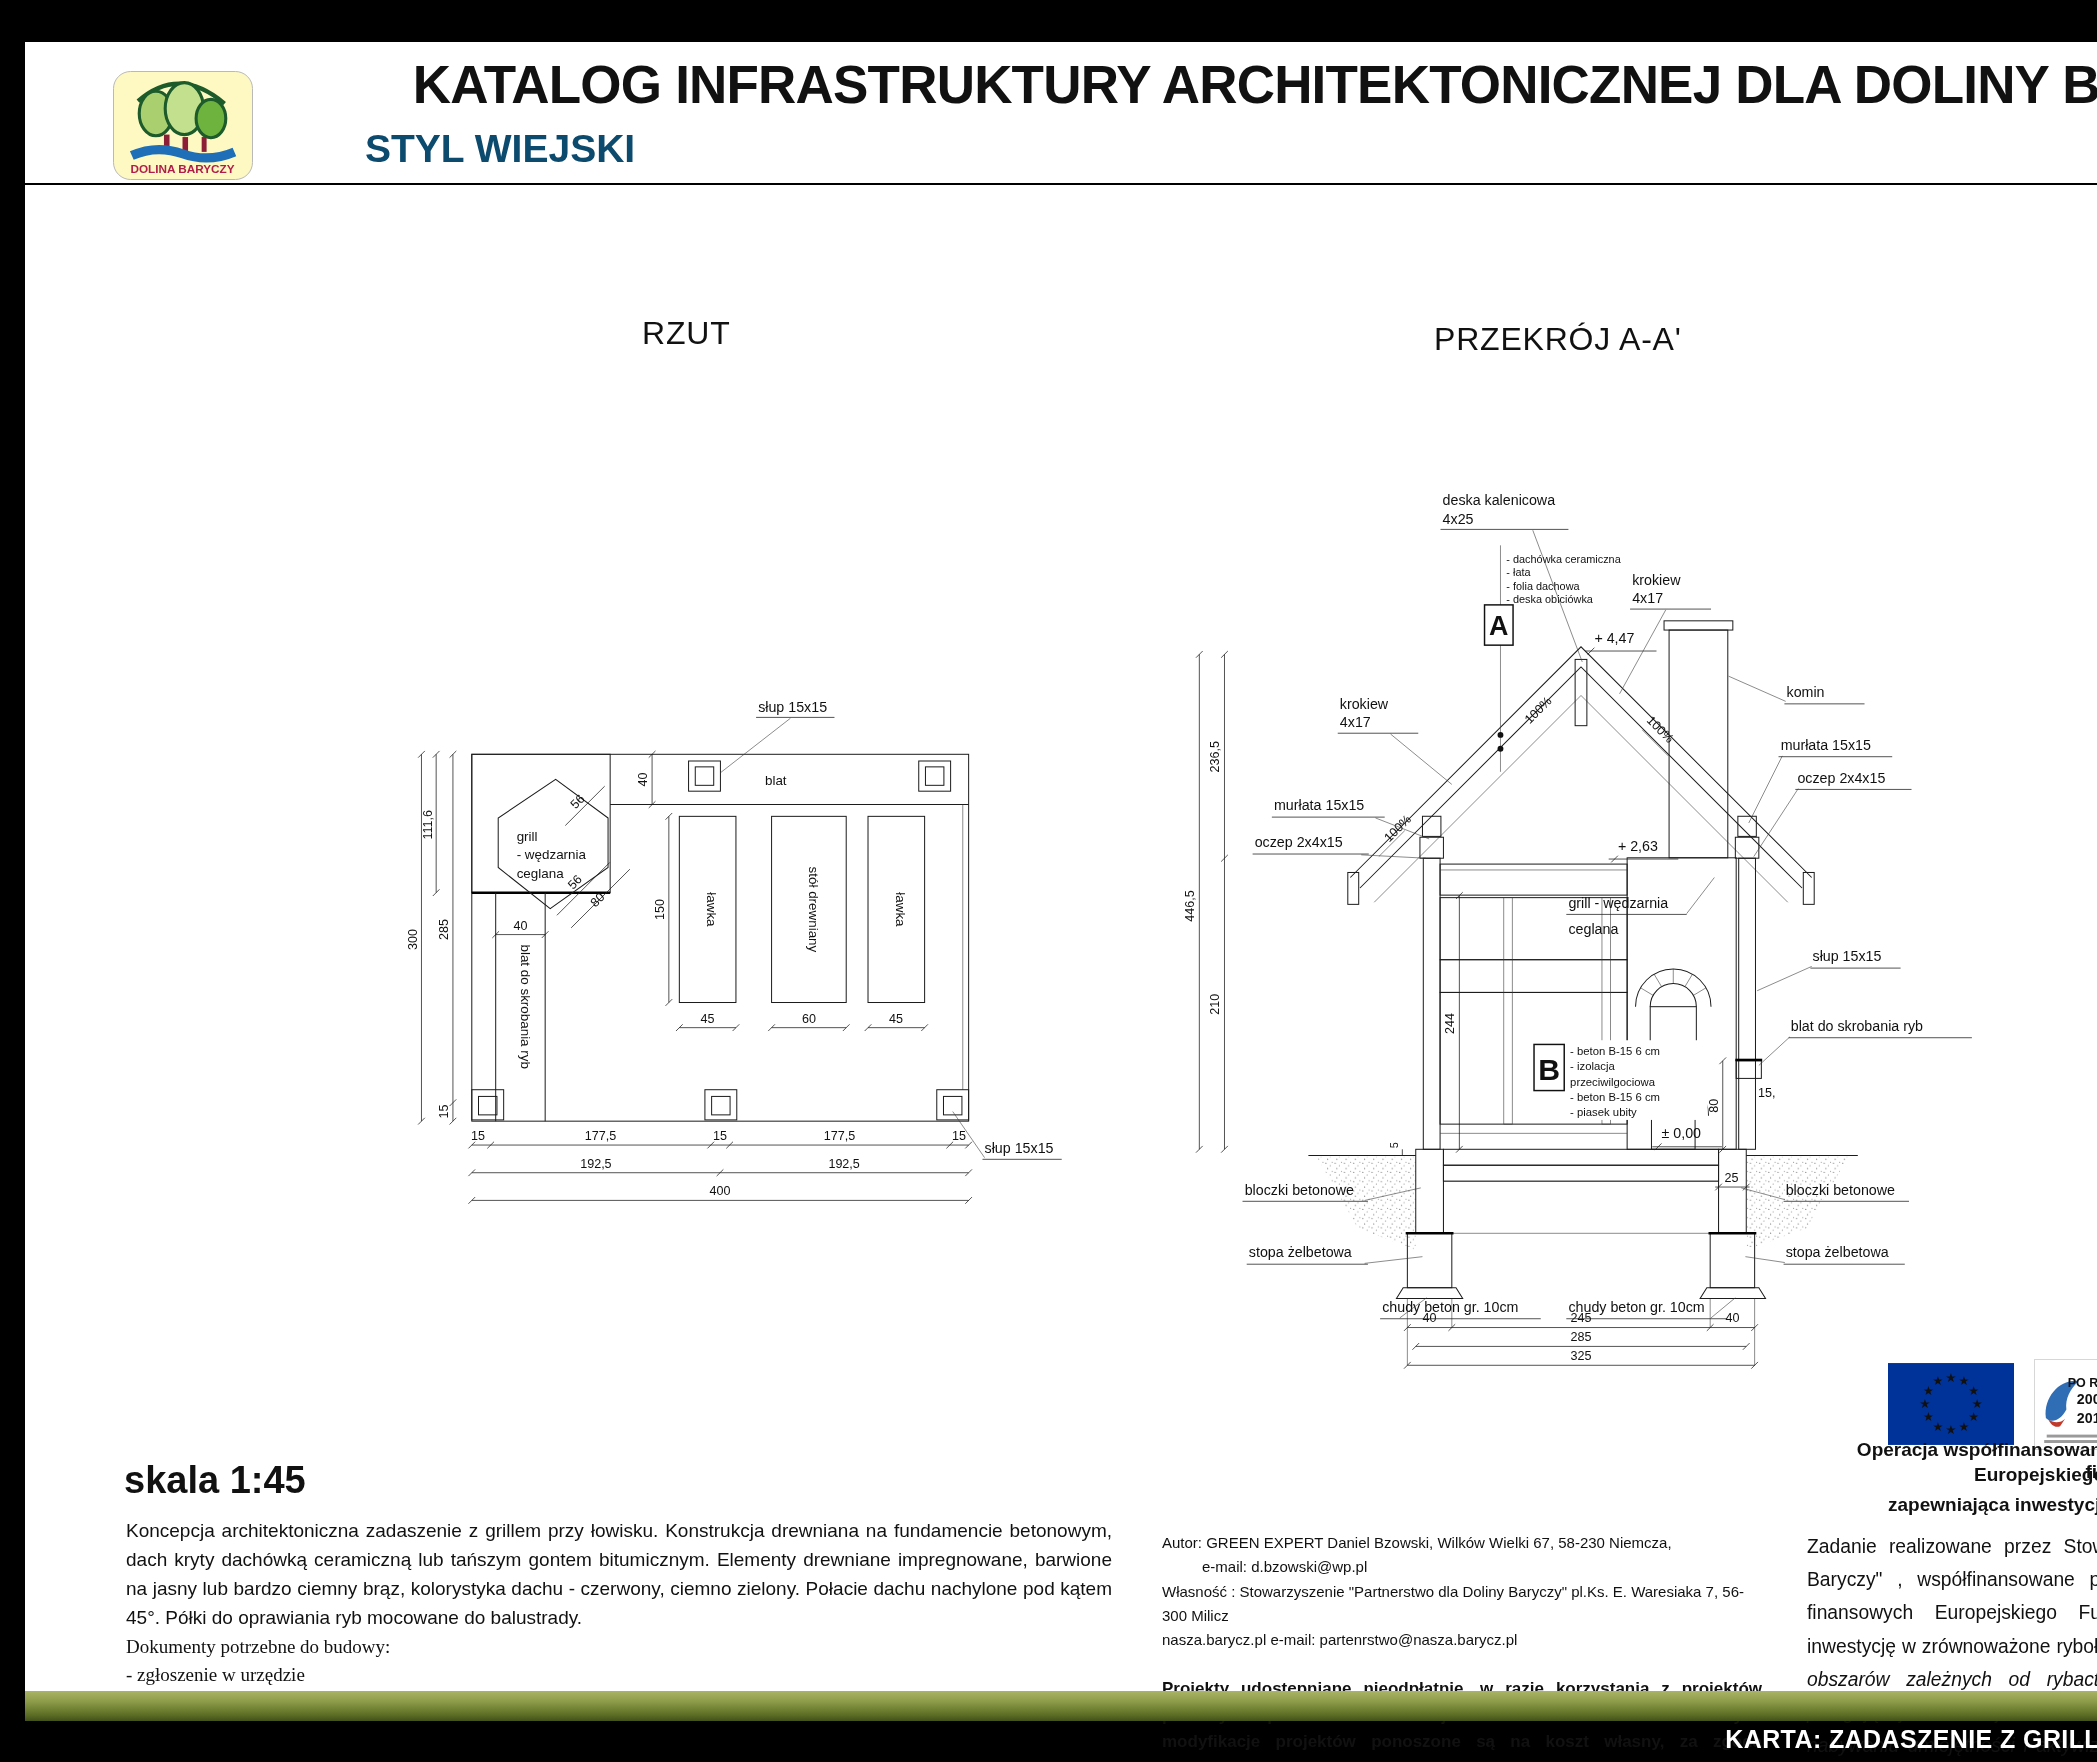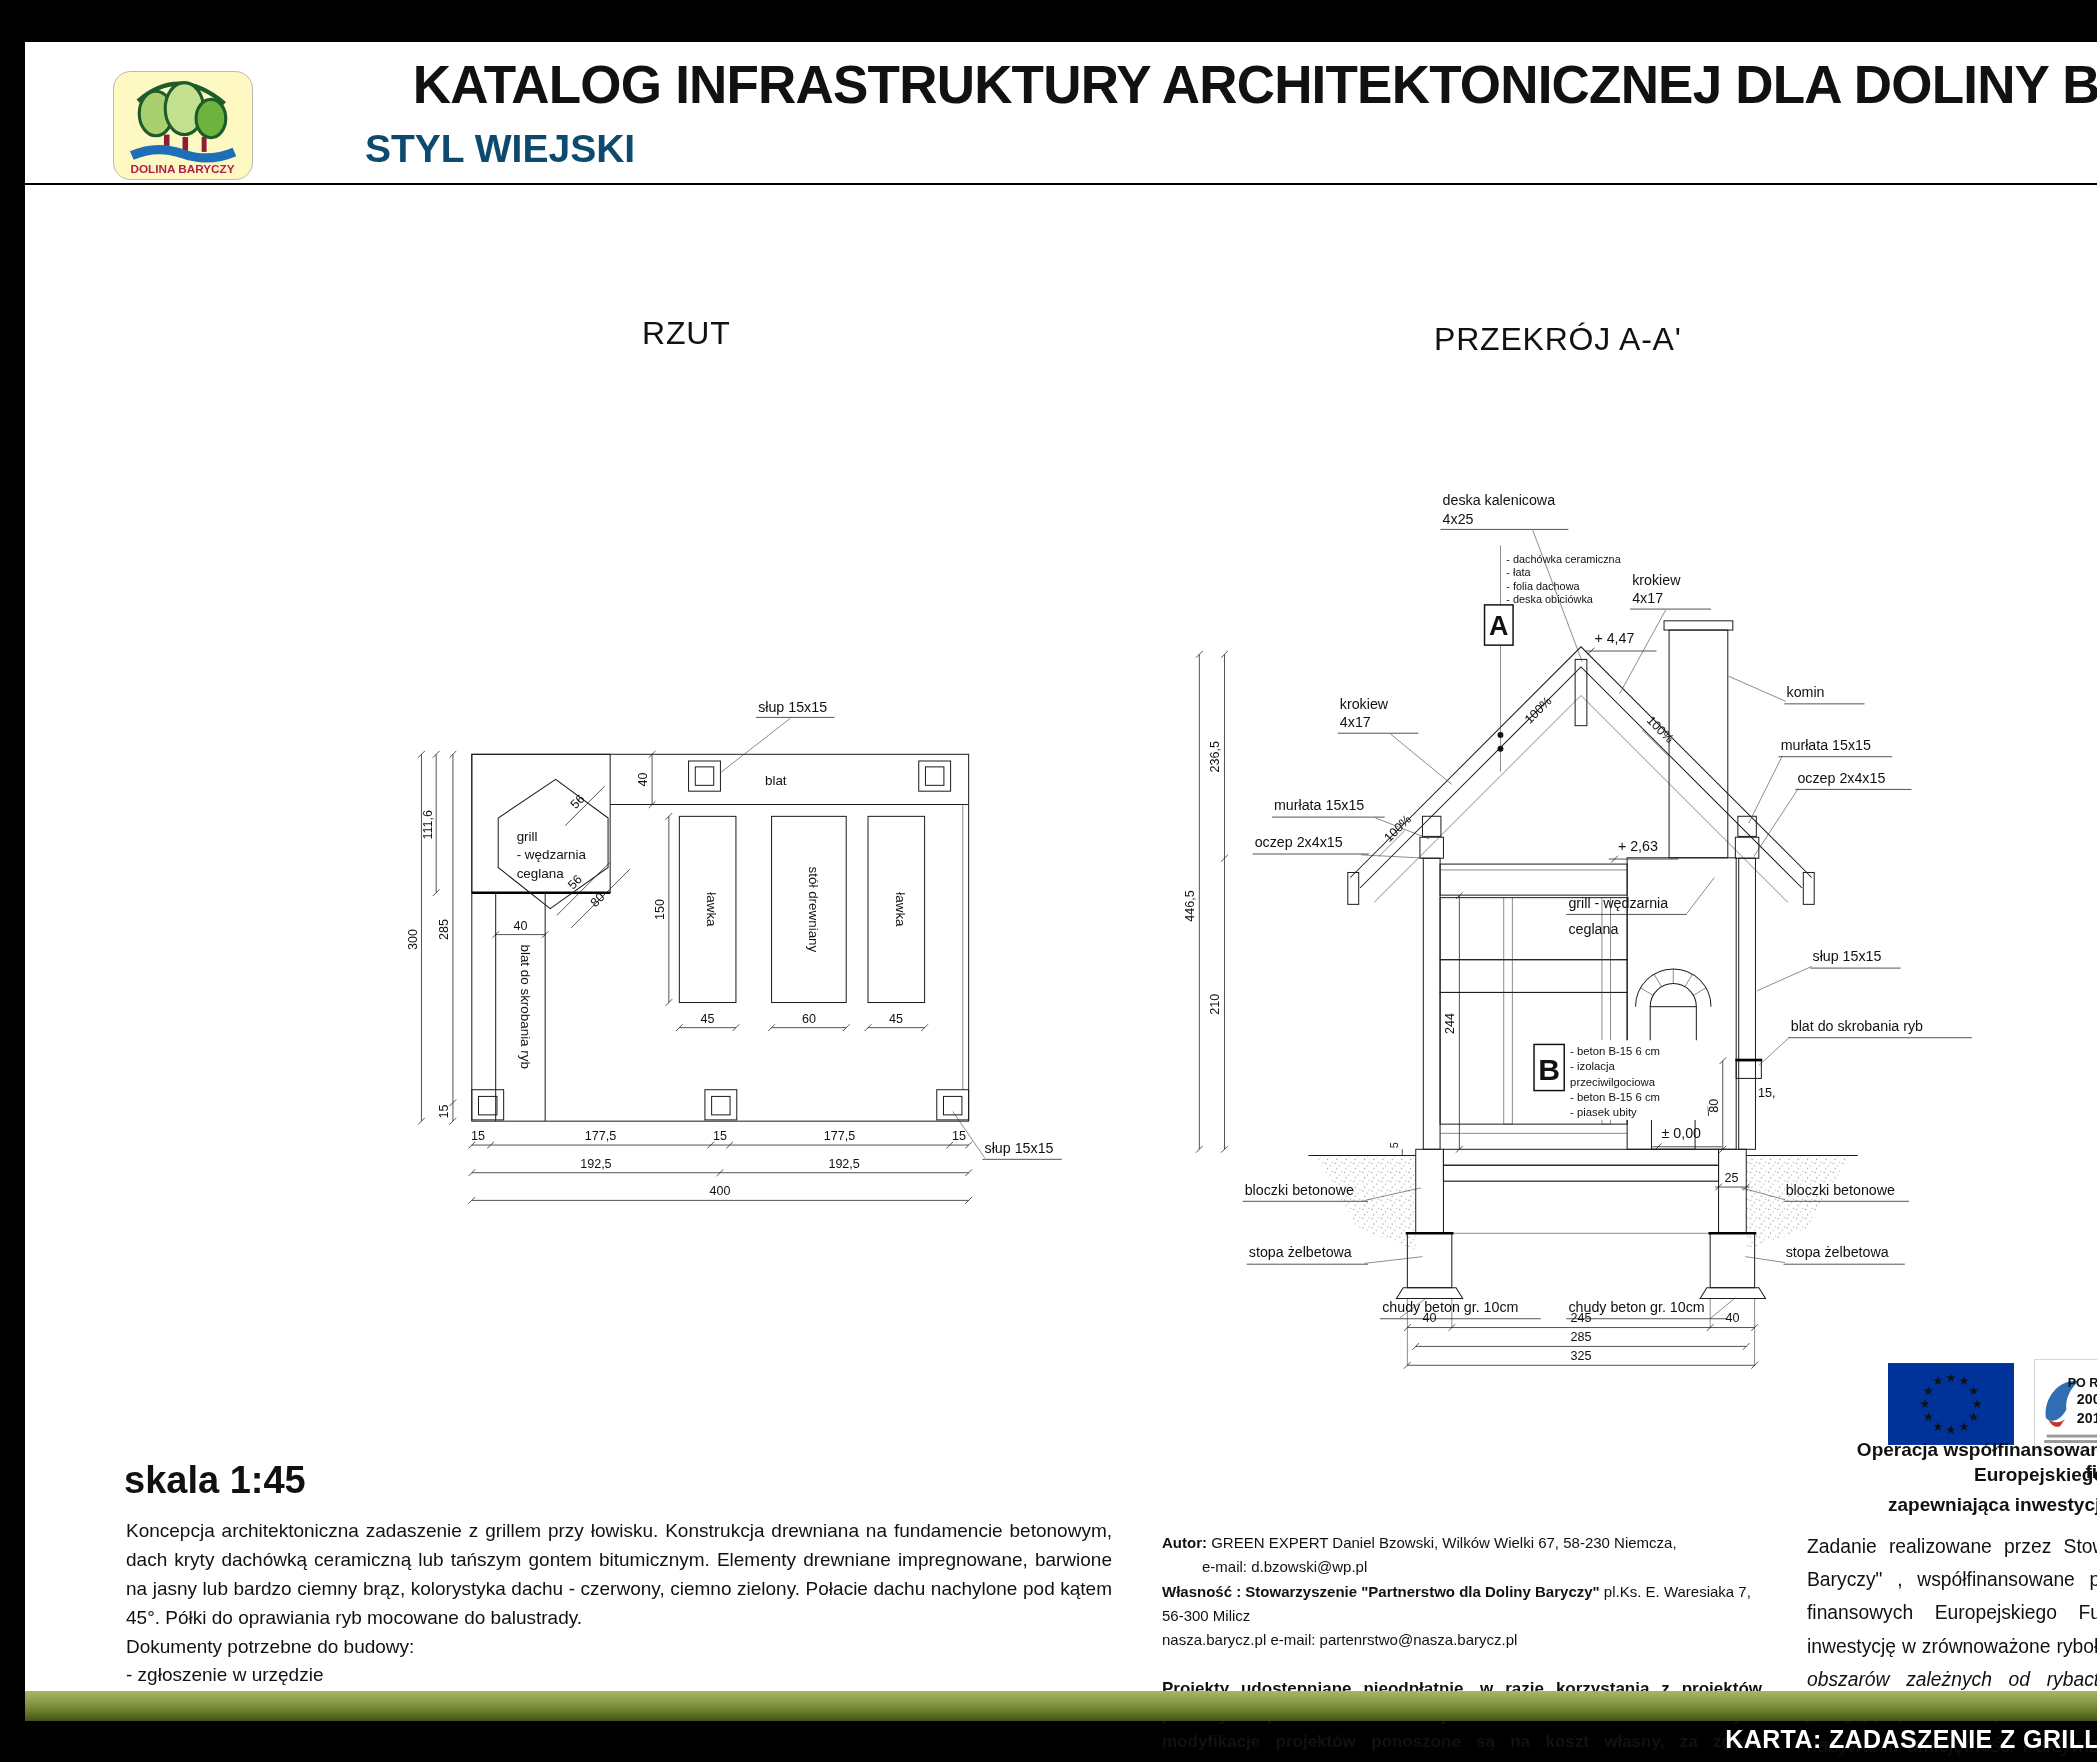--- a/index.html
+++ b/index.html
@@ -19,24 +19,24 @@
   svg text{font-family:"Liberation Sans",sans-serif;fill:#111;}
   .t26{font-size:26px;} .t27{font-size:27px;} .t30{font-size:30px;} .t32{font-size:32px;}
   .t34{font-size:34px;} .t64{font-size:64px;font-weight:bold;} .t72{font-size:72px;font-weight:bold;}
   .ln{stroke:#1c1c1c;stroke-width:2.4;fill:none;}
   .thin{stroke:#3a3a3a;stroke-width:1.4;fill:none;}
   .dim{stroke:#1c1c1c;stroke-width:1.8;fill:none;}
   .thick{stroke:#000;stroke-width:6;fill:none;}
   
   .scale-note{position:absolute;left:99px;top:1417px;font-size:38px;font-weight:bold;}
   .desc{position:absolute;left:101px;top:1475px;width:986px;font-size:19px;line-height:1.52;text-align:justify;}
-  .desc .nj{text-align:left;}
+  .desc .nj{text-align:left;font-family:Liberation Serif, serif;}
   .credits{position:absolute;left:1137px;top:1489px;width:600px;font-size:15px;line-height:1.62;}
   .credits .ind{padding-left:40px;}
-  .credits b{font-weight:bold;}
+  .credits b{font-weight:normal;}
   .disclaimer{margin-top:24px;font-size:17px;font-weight:bold;text-align:justify;line-height:1.55;}
   .fund-line{position:absolute;left:1818px;width:600px;text-align:center;font-weight:bold;font-size:19px;}
   .fund-para{position:absolute;left:1782px;top:1488px;width:617px;font-size:19.3px;line-height:1.72;text-align:justify;}
   .fund-para i{font-style:italic;}
   .logo-card{position:absolute;background:#fff;}
   .po-card{border:0.8px solid #d7d7d7;}
   
   .olive-bar{position:absolute;left:25px;top:1691px;width:2423px;height:30px;
      background:linear-gradient(180deg,#aab465 0%,#8d9c49 35%,#5e7026 78%,#42511a 100%);}
   .karta{position:absolute;top:1725px;right:107px;color:#fff;font-size:25px;font-weight:bold;letter-spacing:0.4px;}

